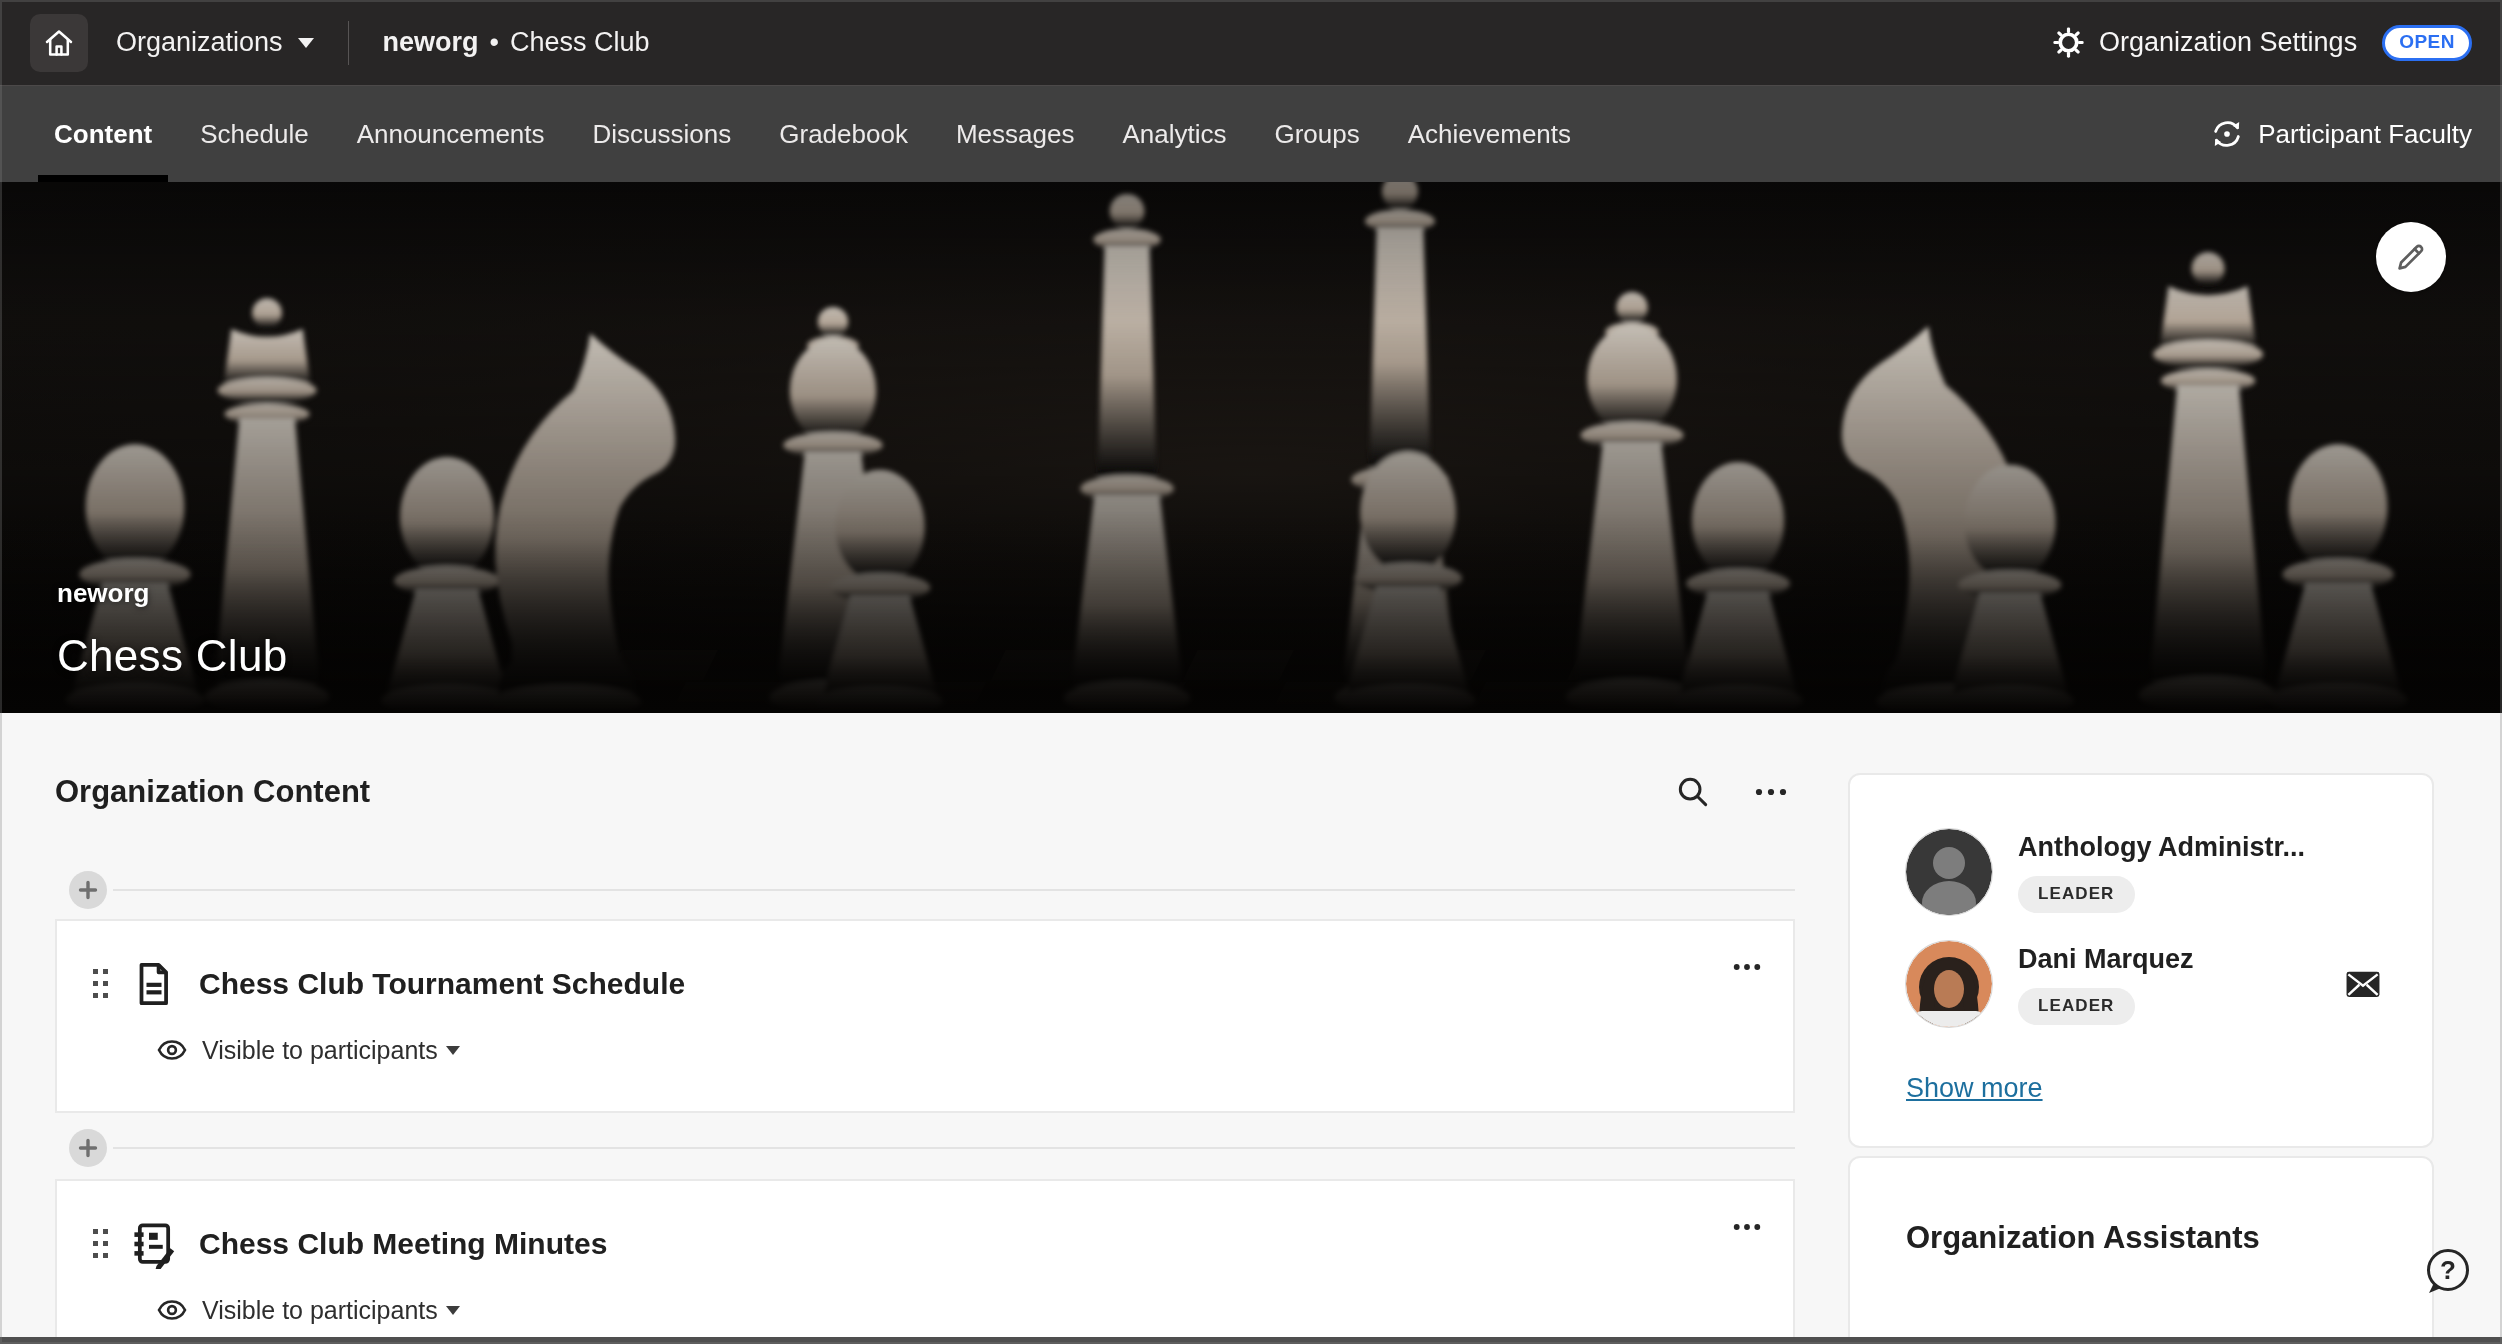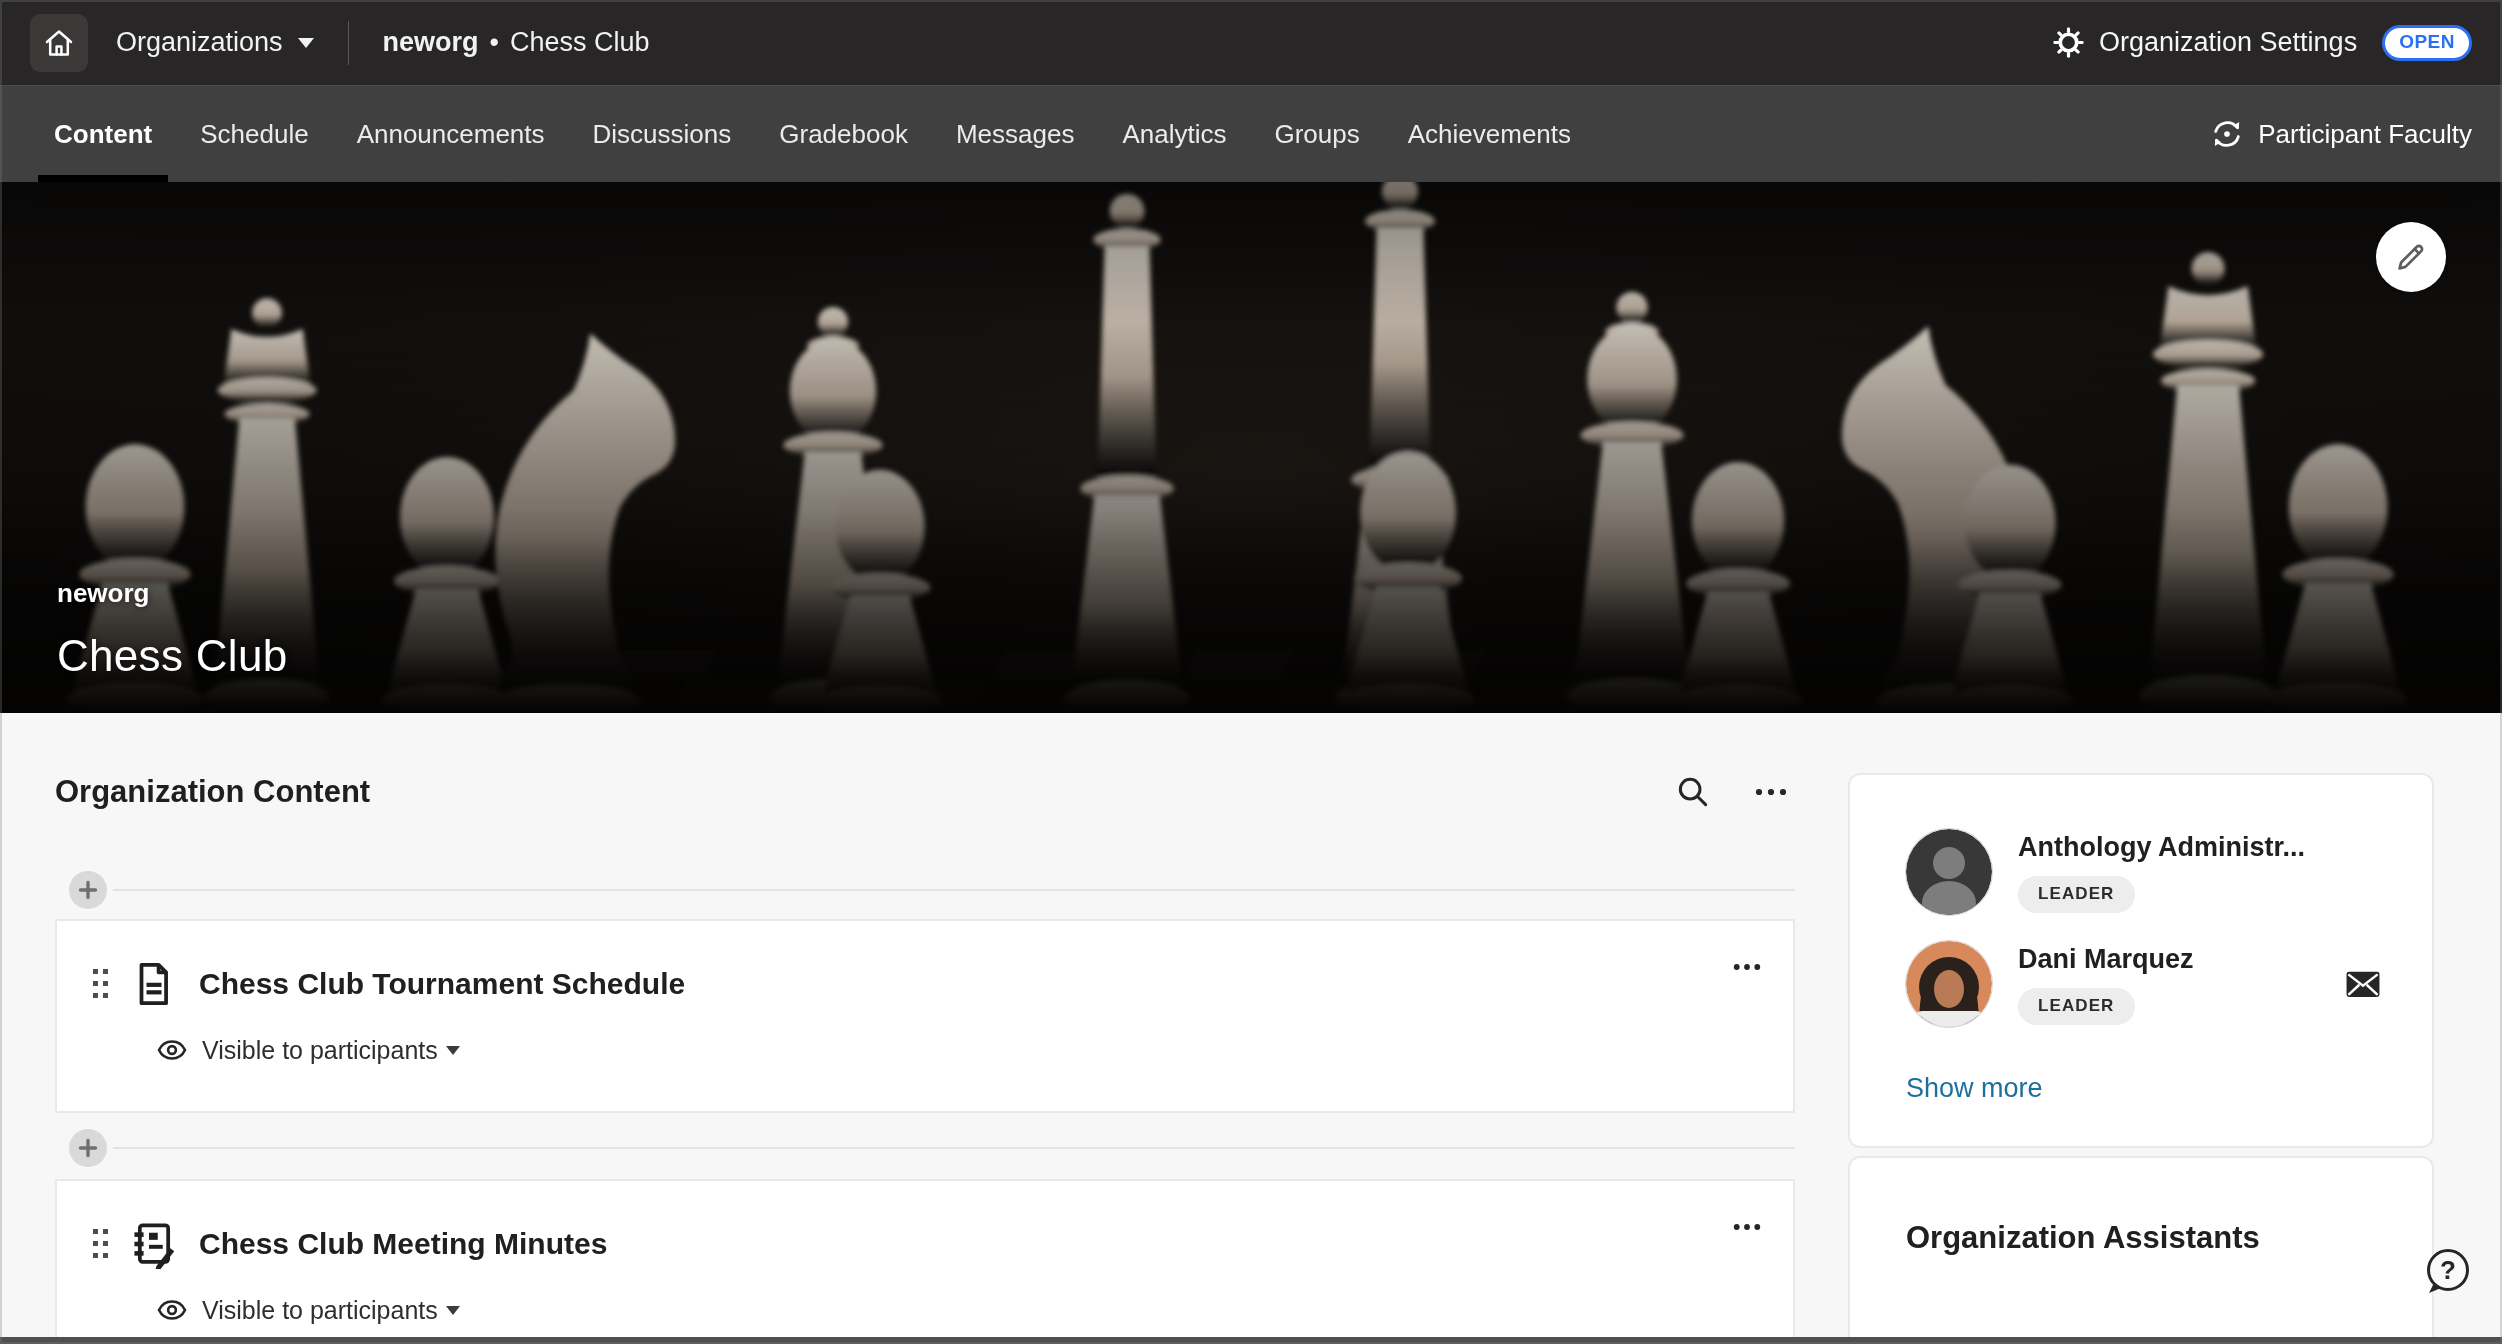--- a/index.html
+++ b/index.html
@@ -62,21 +62,21 @@
   .sidebar{width:586px;flex:none;padding-top:60px;}
   .side-card{background:#ffffff;border:2px solid #e9e9e9;border-radius:12px;}
   .side-card.faculty{padding:54px 44px 42px 56px;}
   .side-title{font-size:31px;font-weight:600;color:#202020;margin:0 0 42px;}
   .member{display:flex;align-items:flex-start;gap:26px;margin-bottom:26px;}
   .avatar{width:86px;height:86px;border-radius:50%;flex:none;overflow:hidden;box-shadow:0 0 0 1px #d6d6d6;}
   .member-info{padding-top:3px;flex:1;}
   .member-name{font-size:27px;font-weight:600;color:#202020;margin-bottom:13px;}
   .role-pill{display:inline-block;background:#ededed;border-radius:20px;padding:8px 20px 9px;font-size:17px;font-weight:700;letter-spacing:1.1px;color:#2b2b2b;}
   .mail-btn{align-self:center;flex:none;margin-right:6px;}
-  .show-more{font-size:27px;color:#1d6f9e;margin-top:20px;display:inline-block;}
+  .show-more{font-size:27px;color:#1d6f9e;text-decoration:underline;margin-top:20px;display:inline-block;}
   .side-card.assistants{margin-top:8px;padding:62px 44px 70px 56px;height:220px;box-sizing:border-box;}
   .side-card.assistants .side-title{margin:0;}
 
   .help-fab{position:absolute;left:2420px;top:1245px;width:54px;height:54px;z-index:30;}
   .bottom-strip{position:absolute;left:0;right:0;bottom:0;height:7px;background:#4f4f4f;z-index:40;}
 </style>
 </head>
 <body>
 
 <div class="viewport">

